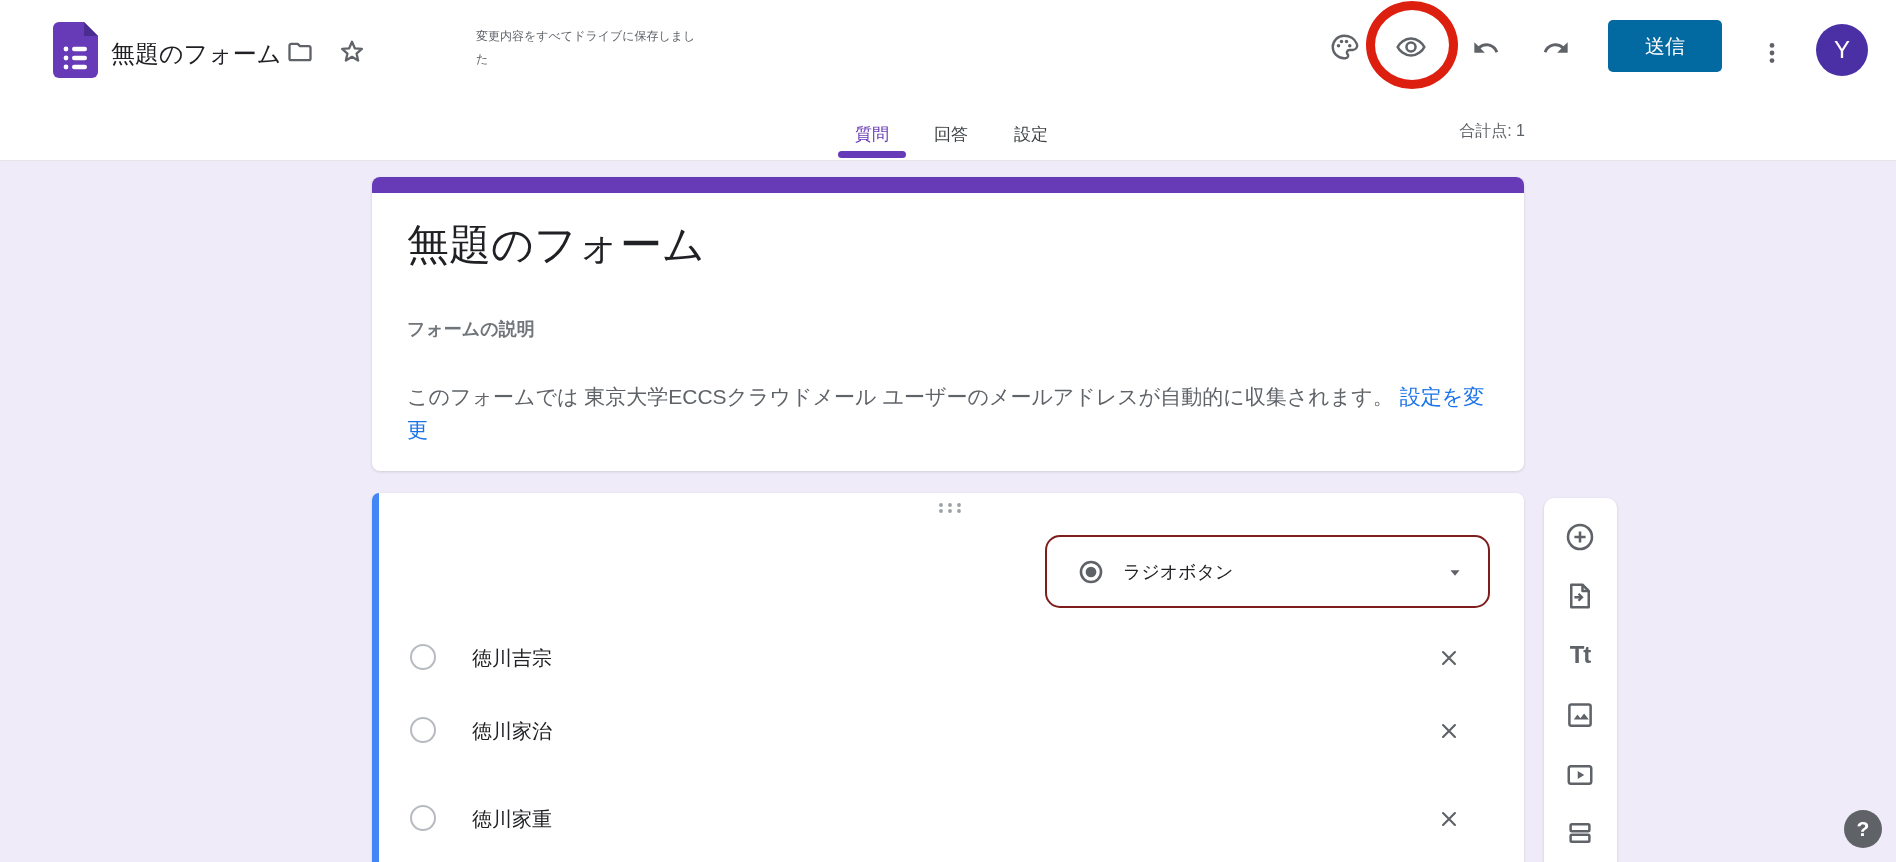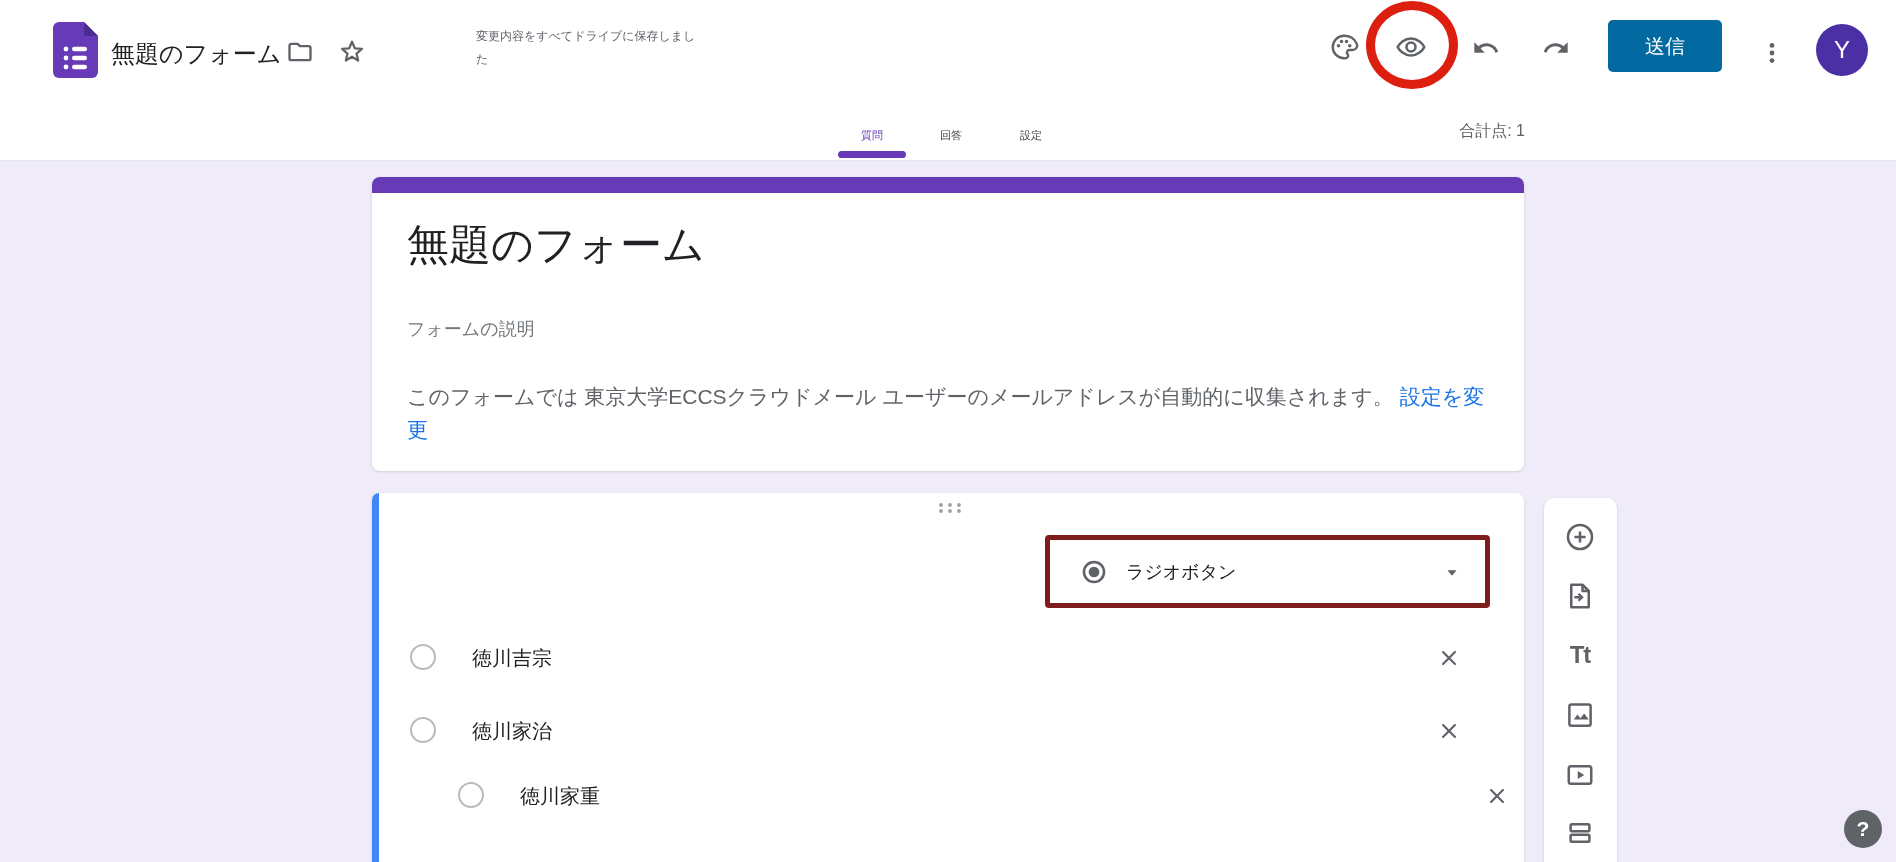--- a/index.html
+++ b/index.html
@@ -24,51 +24,51 @@
 
   .send-btn { position:absolute; left:1608px; top:20px; width:114px; height:52px; background:#0369a1; color:#ffffff;
               font-size:20px; font-family:inherit; border:none; border-radius:5px; cursor:pointer; }
   .avatar { position:absolute; left:1816px; top:24px; width:52px; height:52px; border-radius:50%; background:#4a30a4;
             color:#fff; font-size:24px; display:flex; align-items:center; justify-content:center; cursor:pointer; }
 
   .annotation-ring { position:absolute; left:1366px; top:1px; width:92px; height:88px; border:9px solid #dd1f10;
                      border-radius:50%; pointer-events:none; }
 
   
-  .tab { position:absolute; top:108px; height:53px; width:68px; font-size:11px; line-height:44px;
+  .tab { position:absolute; top:108px; height:53px; width:68px; font-size:17px; line-height:44px;
          color:#3c4043; cursor:pointer; background:none; border:none; font-family:inherit; }
   .tab.active { color:#673ab7; }
   .tab.active::after { content:""; position:absolute; left:0; right:0; bottom:3px; height:7px; border-radius:4px; background:#673ab7; }
   .tab1 { left:838px; } .tab2 { left:917px; } .tab3 { left:997px; }
   .total-points { position:absolute; top:121px; right:371px; font-size:16px; color:#5f6368; }
 
   
   .card { position:absolute; background:#fff; border-radius:8px; box-shadow:0 1px 3px rgba(0,0,0,.13); }
   .form-card { left:372px; top:177px; width:1152px; height:294px; }
   .form-card-topbar { position:absolute; left:0; top:0; width:100%; height:16px; background:#673ab7; border-radius:8px 8px 0 0; }
   .form-title { position:absolute; left:35px; top:40px; font-size:42px; color:#202124; cursor:text; }
-  .form-desc { position:absolute; left:35px; top:140px; font-size:18px; color:#70757a; cursor:text; }
+  .form-desc { position:absolute; left:35px; top:140px; font-size:18px; color:#70757a; cursor:text;font-weight:bold; }
   .form-notice { position:absolute; left:35px; top:203px; width:1085px; font-size:21px; line-height:33px; color:#5f6368; }
   .form-notice a { color:#1a73e8; text-decoration:none; cursor:pointer; }
 
   .q-card { left:372px; top:493px; width:1152px; height:400px; border-radius:8px 8px 0 0; box-shadow:0 1px 3px rgba(0,0,0,.13); }
   .q-accent { position:absolute; left:0; top:0; bottom:0; width:7px; background:#4285f4; border-radius:8px 0 0 0; }
   .drag-handle { position:absolute; left:561px; top:6px; width:34px; height:18px; display:flex; align-items:center; justify-content:center; cursor:move; }
   .q-input { position:absolute; left:35px; top:44px; width:548px; height:76px; background:#f4f5f6;
              border:none; border-bottom:3px solid #3c4043; font-size:22px; color:#202124; font-family:inherit; padding:0 24px; cursor:text; }
   .q-input-text { line-height:73px; white-space:nowrap; overflow:hidden; display:block; }
   .btn-addimg { left:975px; top:52px; width:44px; height:44px; position:absolute; }
-  .type-select { position:absolute; left:673px; top:42px; width:445px; height:73px; border:5px solid #7f1d1d; border-radius:4px;
+  .type-select { position:absolute; left:673px; top:42px; width:445px; height:73px; border:2px solid #7f1d1d; border-radius:15px;
                  background:#fff; display:flex; align-items:center; cursor:pointer; }
   .type-select .t-radio { margin-left:30px; }
   .type-select .t-label { margin-left:18px; font-size:18px; color:#202124; }
   .type-select .t-caret { margin-left:auto; margin-right:22px; }
 
   .opt-row { position:absolute; left:0; width:1152px; height:30px; }
-  .opt-row.r1 { top:150px; } .opt-row.r2 { top:223px; } .opt-row.r3 { top:288px;margin-left:48px; }
+  .opt-row.r1 { top:150px; } .opt-row.r2 { top:223px; } .opt-row.r3 { top:311px; }
   .opt-radio { position:absolute; left:38px; top:1px; width:26px; height:26px; border:2px solid #b7bbc0; border-radius:50%; background:#fff; }
   .opt-label { position:absolute; left:100px; top:2px; font-size:20px; color:#202124; cursor:text; }
   .opt-remove { position:absolute; left:1062px; top:0; width:30px; height:30px; }
 
   
   .side-toolbar { position:absolute; left:1544px; top:498px; width:73px; height:382px; background:#fff; border-radius:10px;
                   box-shadow:0 1px 3px rgba(0,0,0,.15); }
   .side-toolbar .iconbtn { left:14px; width:44px; height:44px; }
   .st1 { top:17px; } .st2 { top:76px; } .st3 { top:135px; } .st4 { top:195px; } .st5 { top:255px; } .st6 { top:313px; }
   .tt-glyph { font-size:24px; font-weight:bold; color:#5f6368; letter-spacing:-1px; }

